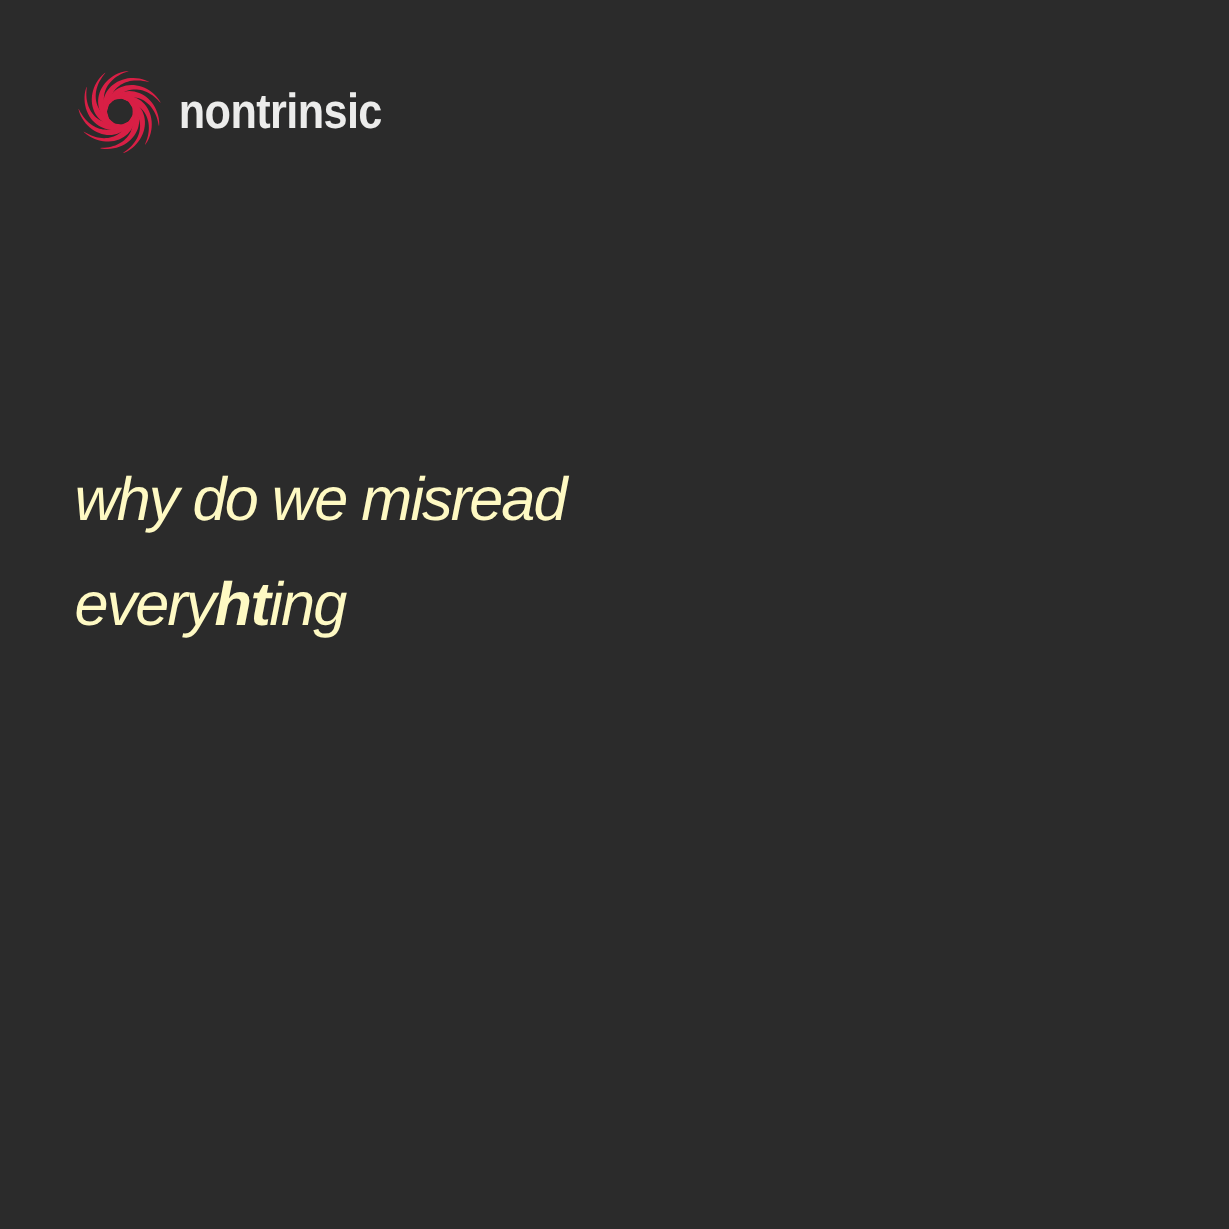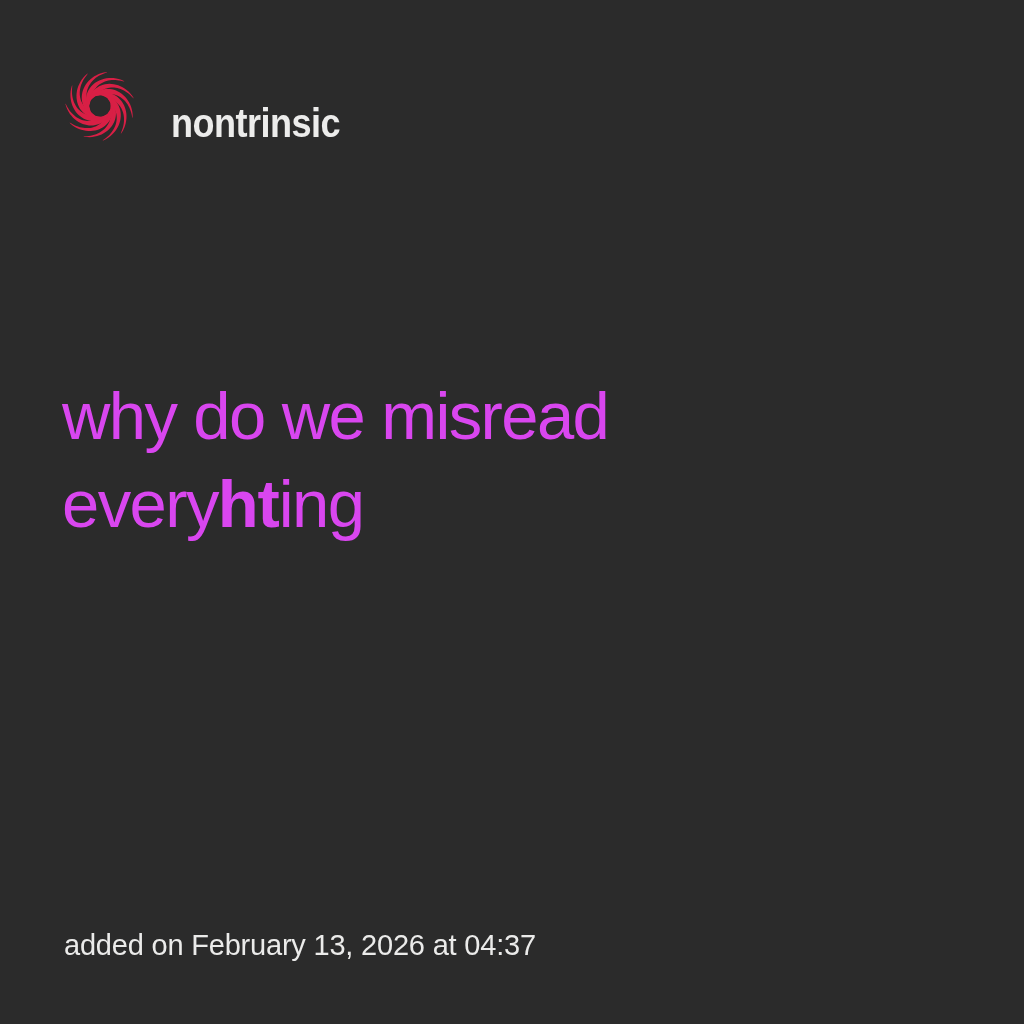--- a/index.html
+++ b/index.html
@@ -20,24 +20,24 @@
     position: absolute;
     inset: 0;
     display: flex;
     flex-direction: column;
   }
 
   
   .brand {
     position: absolute;
     left: 62px;
-    top: 68px;
+    top: 55px;
     display: flex;
-    align-items: flex-end;
-    gap: 33px;
+    align-items: center;
+    gap: 11px;
   }
   .brand-mark {
     width: 76px;
     height: 76px;
     display: block;
     flex: none;
   }
   .brand-word {
     font-family: "Liberation Sans", sans-serif;
     font-size: 41px;
@@ -49,26 +49,27 @@
     white-space: nowrap;
     line-height: 1;
   }
 
   
   .headline {
     position: absolute;
     left: 62px;
     top: 196px;
     width: 880px;
-    font-size: 67px;
+    font-size: 51px;
     font-weight: 300;
     line-height: 88px;
-    color: #d946ef;
+    color: #fef9c3;
     letter-spacing: -1.6px;
     white-space: pre-wrap;
+    font-style: italic;
   }
   .headline .hl-line {
     display: block;
   }
   .headline .hl-strong {
     font-weight: bold;
     letter-spacing: -1.2px;
     margin-top: 37px;
   }
 
@@ -120,16 +121,15 @@
       <circle cx="50" cy="50" r="13.5" fill="#2b2b2b"></circle>
     </svg>
     <div class="brand-word">nontrinsic</div>
   </div>
 
   <div class="headline">
     <span class="hl-line">why do we misread</span><span class="hl-line"><span>every</span><span class="hl-strong">ht</span><span>ing</span></span>
   </div>
 
   <div class="footer">
-    <div class="footer-date">added on February 13, 2026 at 04:37</div>
   </div>
 
 </div>
 
 </body></html>

